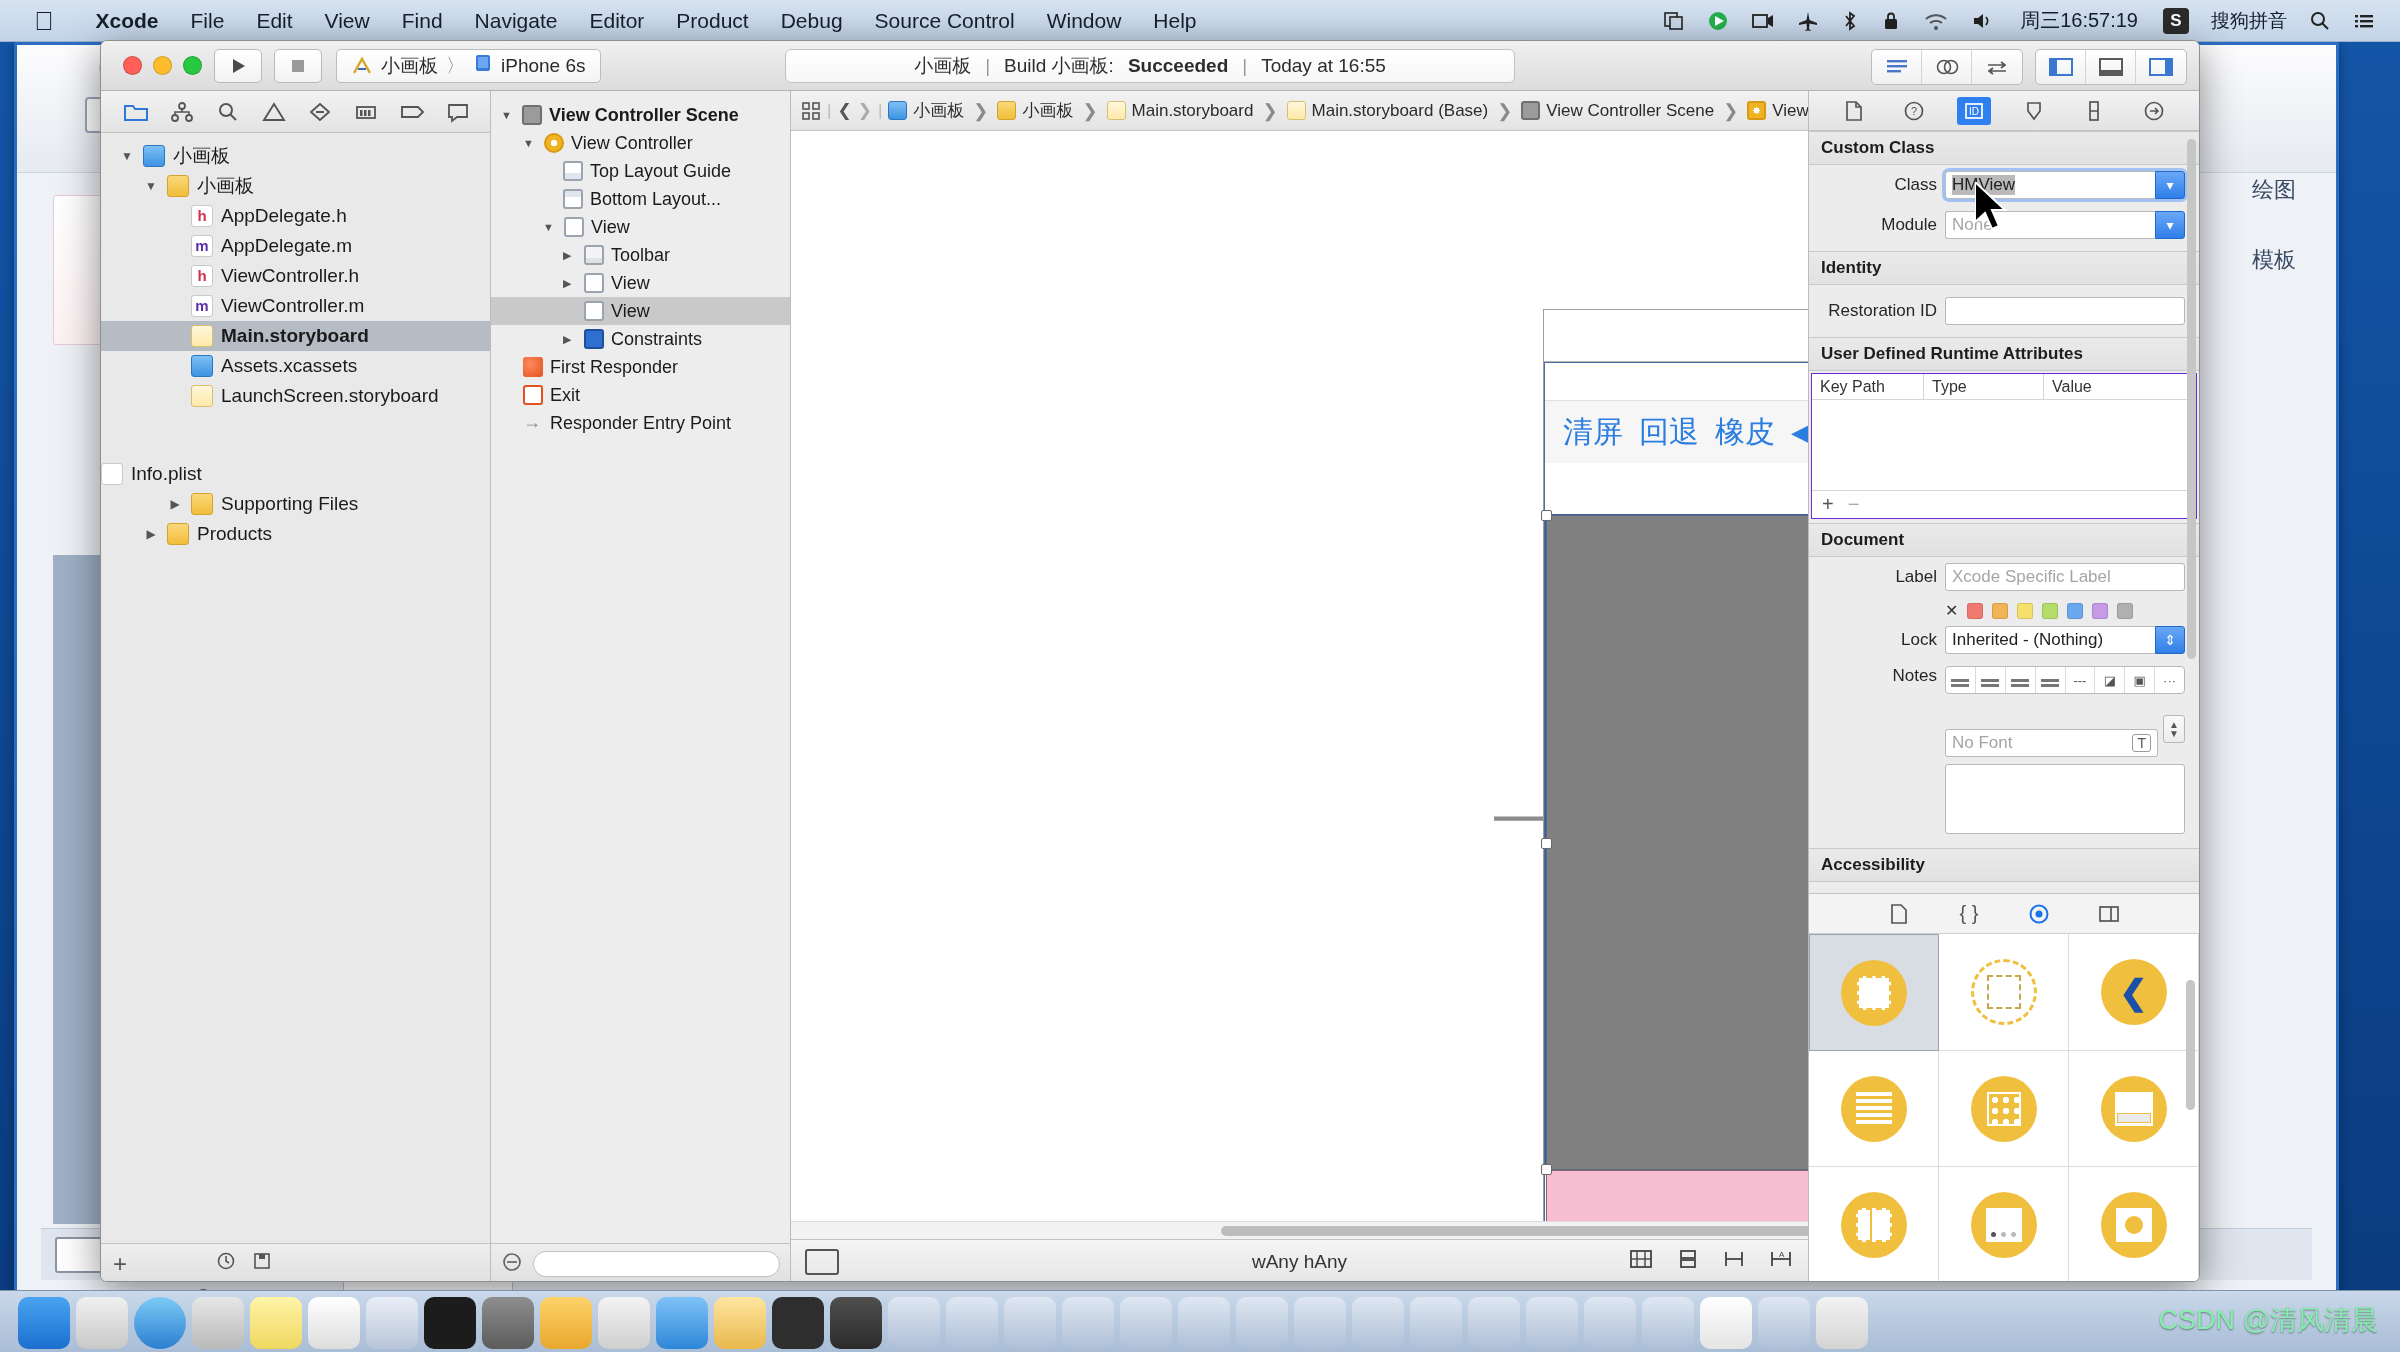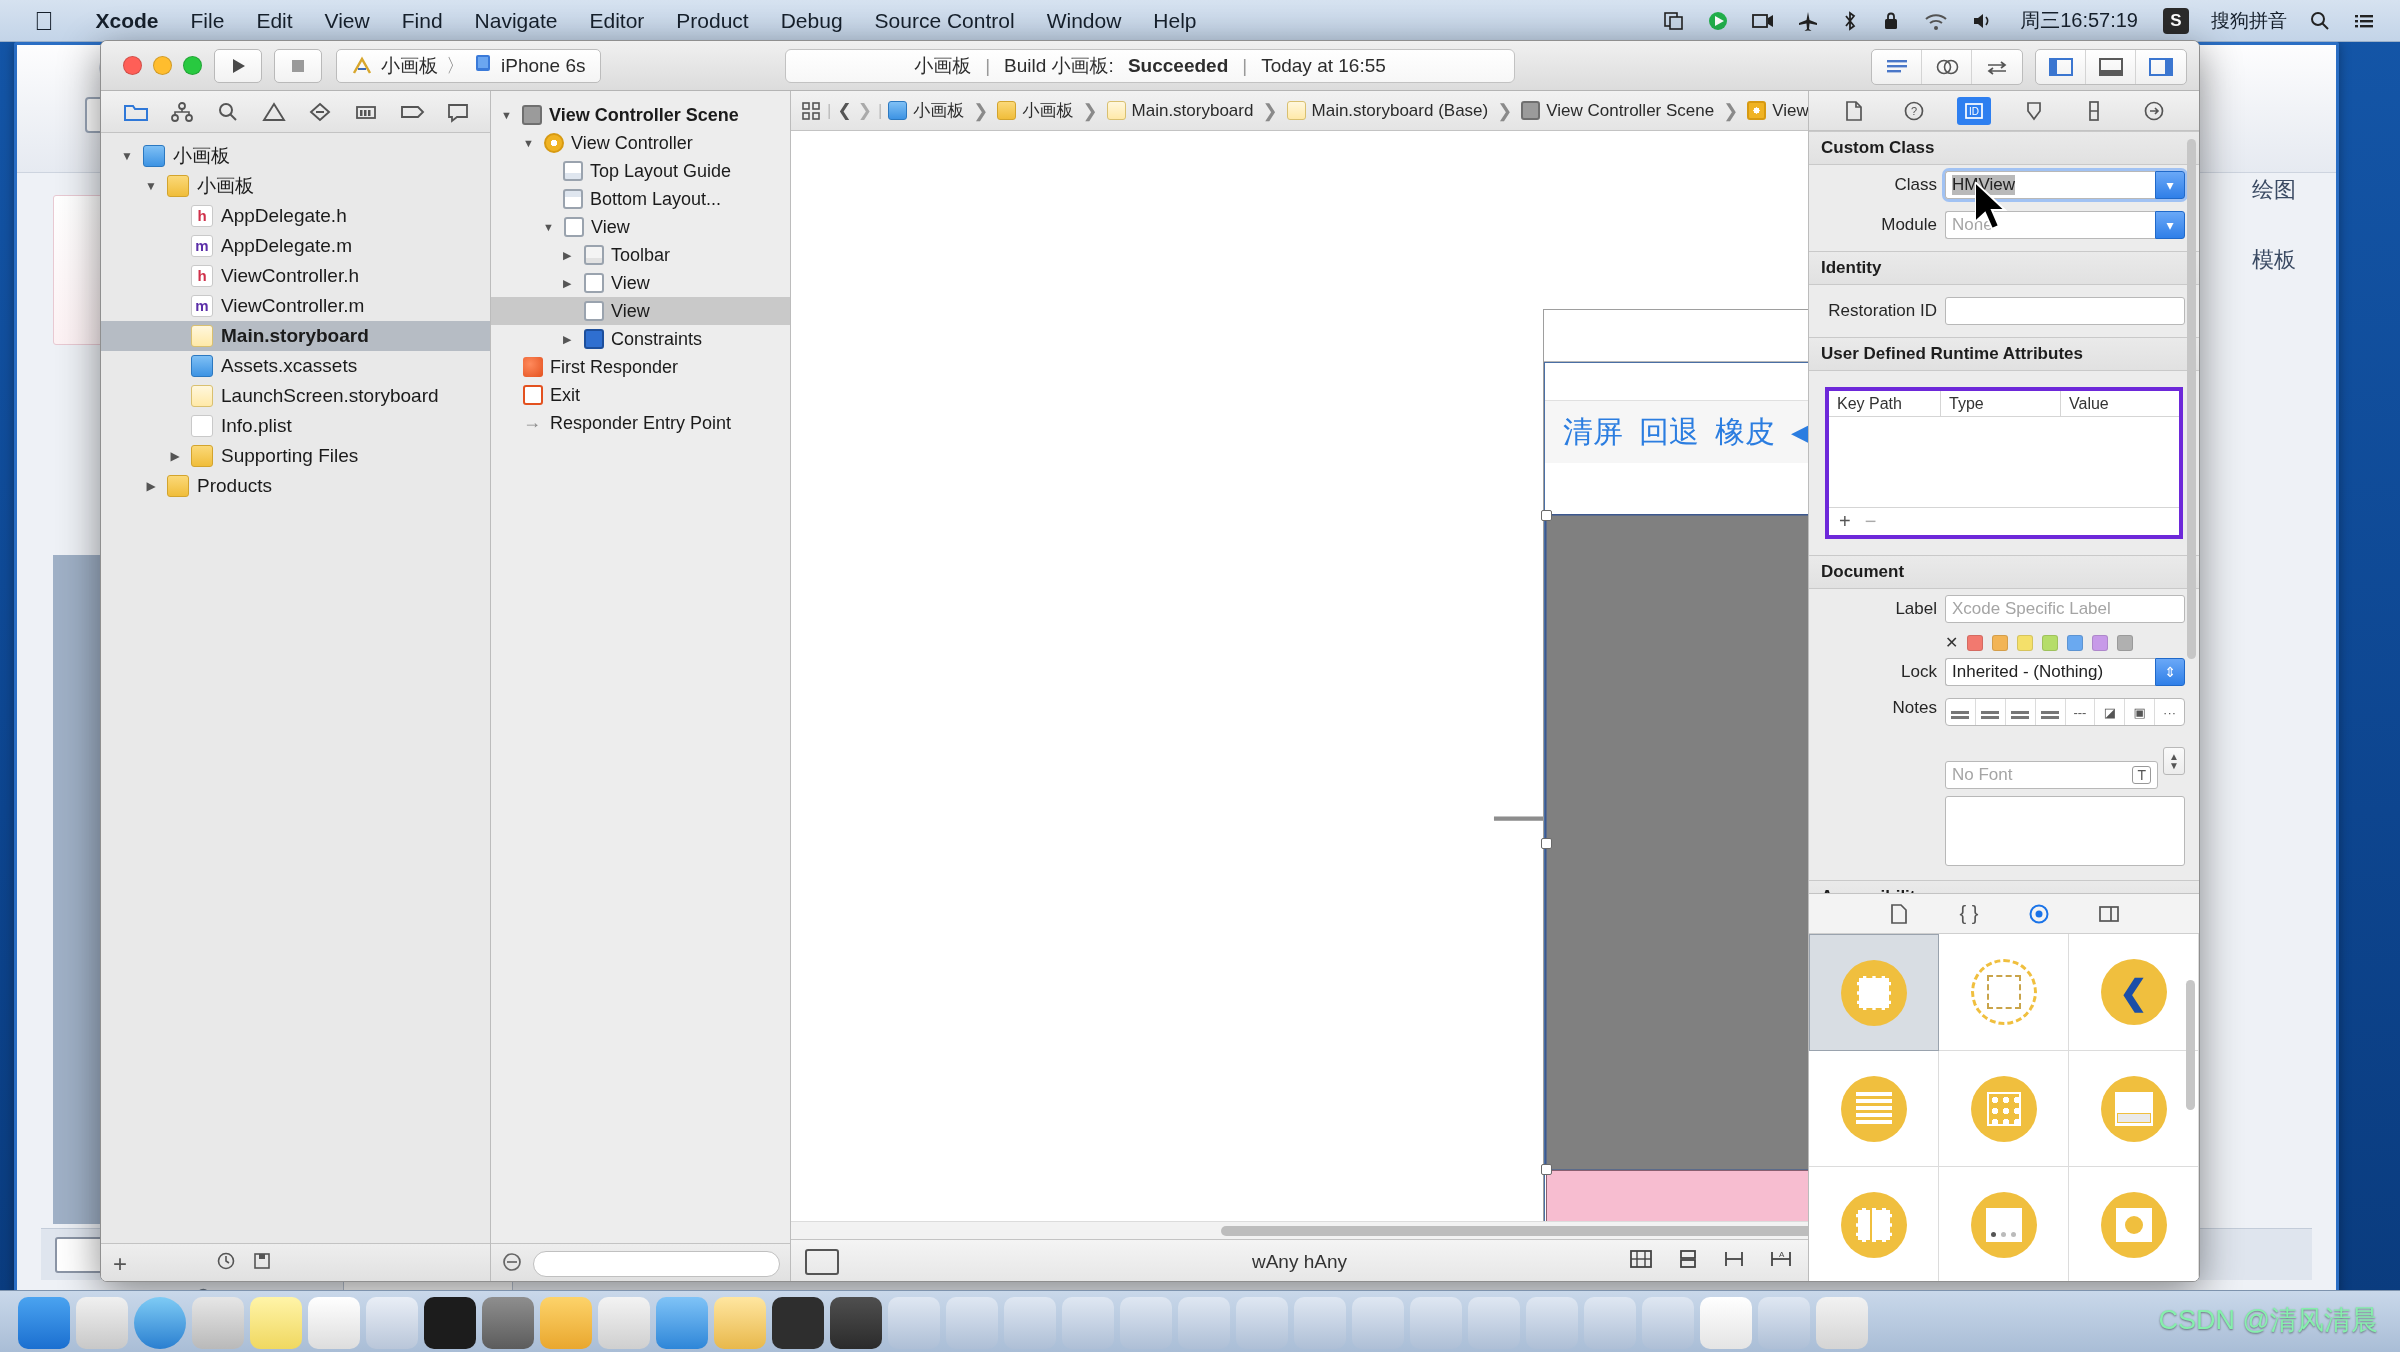--- a/index.html
+++ b/index.html
@@ -200,21 +200,21 @@
   .flbl{width:128px;text-align:right;color:#262626;font-size:17px;flex:0 0 auto;}
   .fctl{flex:1;}
   .tfield{height:28px;background:#fff;border:1px solid #b8b8b8;border-radius:3px;display:flex;align-items:center;padding:0 6px;font-size:17px;color:#222;}
   .tfield.ph{color:#a5a5a5;}
   .combo{display:flex;}
   .combo .tfield{flex:1;border-right:none;border-radius:3px 0 0 3px;}
   .combo .arrow{width:30px;height:28px;background:linear-gradient(180deg,#6aa8f7,#2f7fe8);border:1px solid #2069c9;border-radius:0 3px 3px 0;
     display:flex;align-items:center;justify-content:center;color:#fff;font-size:14px;}
   .focusring{box-shadow:0 0 0 3px rgba(100,160,250,.55);border-radius:4px;}
   .selected-text{background:#b9b9b9;}
-  #udra{background:#fff;border:4px solid #6d28d9;margin:16px;}
+  #udra{background:#fff;border:1px solid #6d28d9;margin:2px;}
   #udra-head{display:flex;height:26px;border-bottom:1px solid #d5d5d5;font-size:16px;color:#333;}
   #udra-head div{padding:4px 8px;border-right:1px solid #d5d5d5;}
   #udra-body{height:90px;}
   #udra-foot{height:28px;border-top:1px solid #d5d5d5;display:flex;align-items:center;gap:14px;padding:0 10px;color:#555;font-size:20px;}
   .swatches{display:flex;gap:9px;align-items:center;padding-left:136px;margin-top:4px;}
   .sw{width:16px;height:16px;border-radius:3px;border:1px solid rgba(0,0,0,.12);}
   .notes-bar{display:flex;border:1px solid #b8b8b8;border-radius:4px;overflow:hidden;background:#fff;}
   .notes-bar div{flex:1;height:26px;border-right:1px solid #dcdcdc;display:flex;align-items:center;justify-content:center;font-size:13px;color:#555;}
   .notes-bar div:last-child{border-right:none;}
   .nb-line{width:18px;height:3px;background:#777;box-shadow:0 5px 0 #777;}
@@ -587,21 +587,21 @@
           <span style="font-weight:bold;">Main.storyboard</span>
         </div>
         <div class="row" style="padding-left:90px;">
           <span class="fico ic-xc"></span>
           <span>Assets.xcassets</span>
         </div>
         <div class="row" style="padding-left:90px;">
           <span class="fico ic-sb"></span>
           <span>LaunchScreen.storyboard</span>
         </div>
-        <div class="row" style="padding-left:90px;">
+        <div class="row" style="margin-top:48px;">
           <span class="fico ic-plist"></span>
           <span>Info.plist</span>
         </div>
         <div class="row" style="padding-left:66px;">
           <span class="tw">▶</span>
           <span class="fico ic-folder"></span>
           <span>Supporting Files</span>
         </div>
         <div class="row" style="padding-left:42px;">
           <span class="tw">▶</span>

